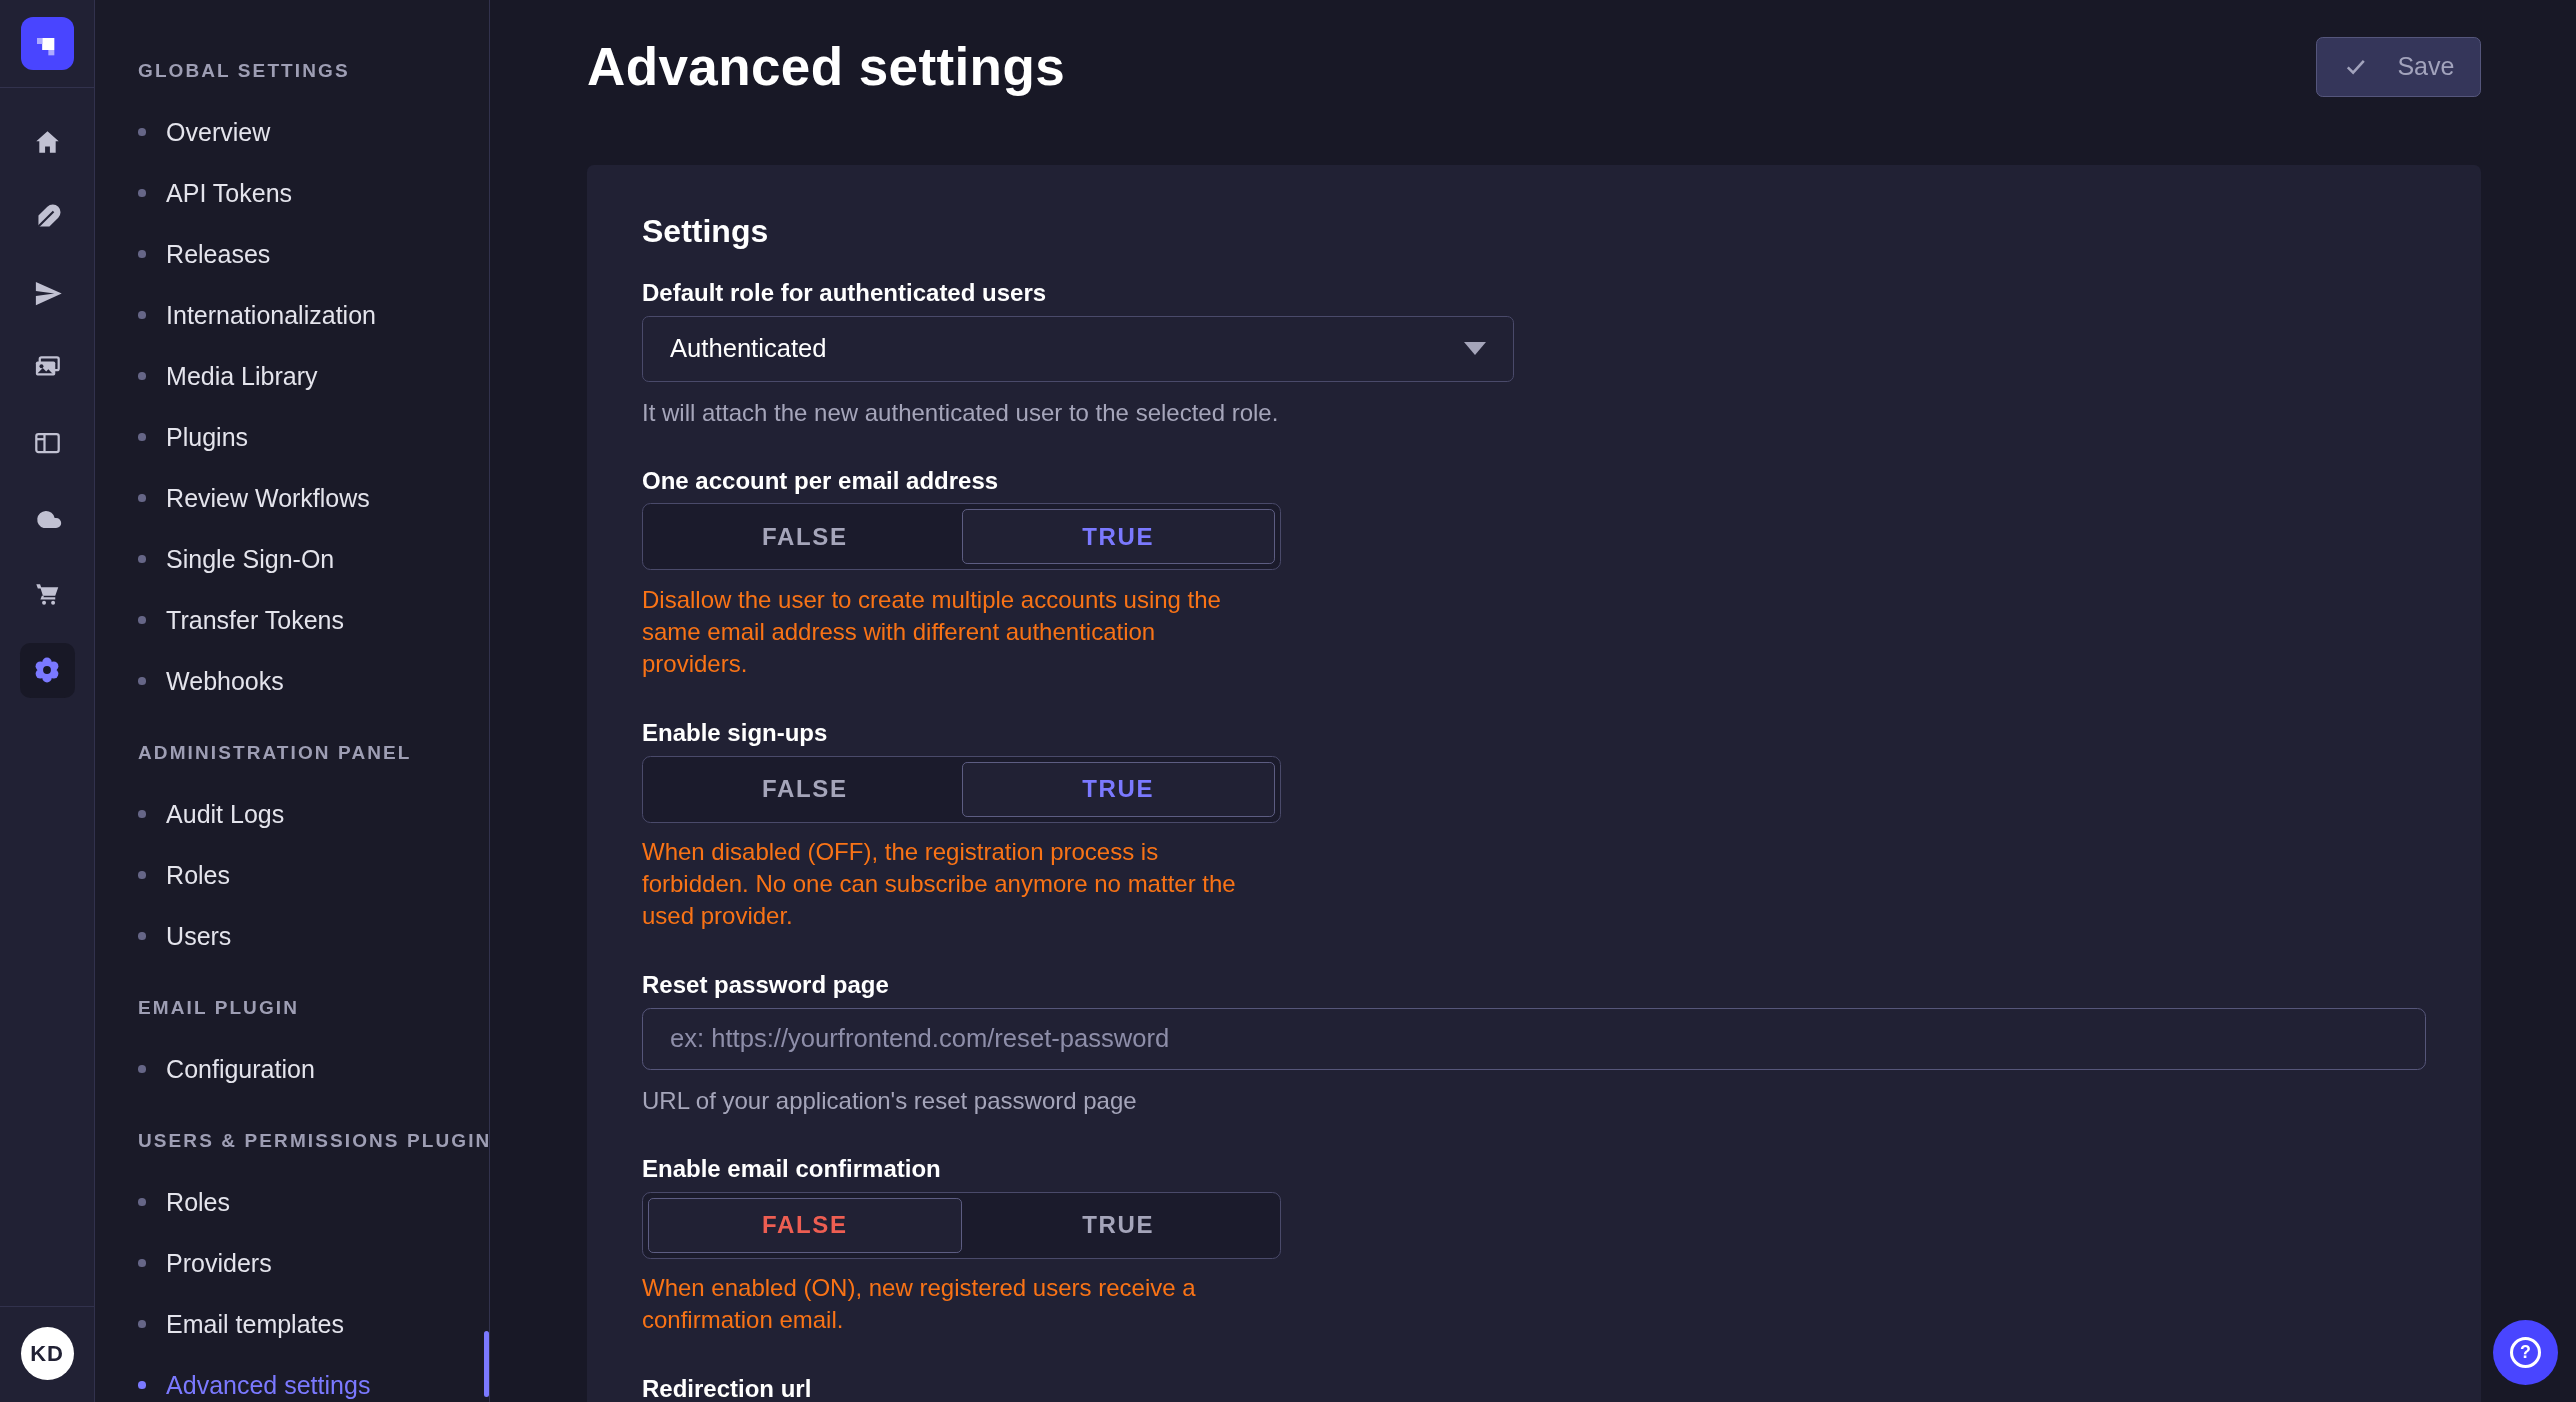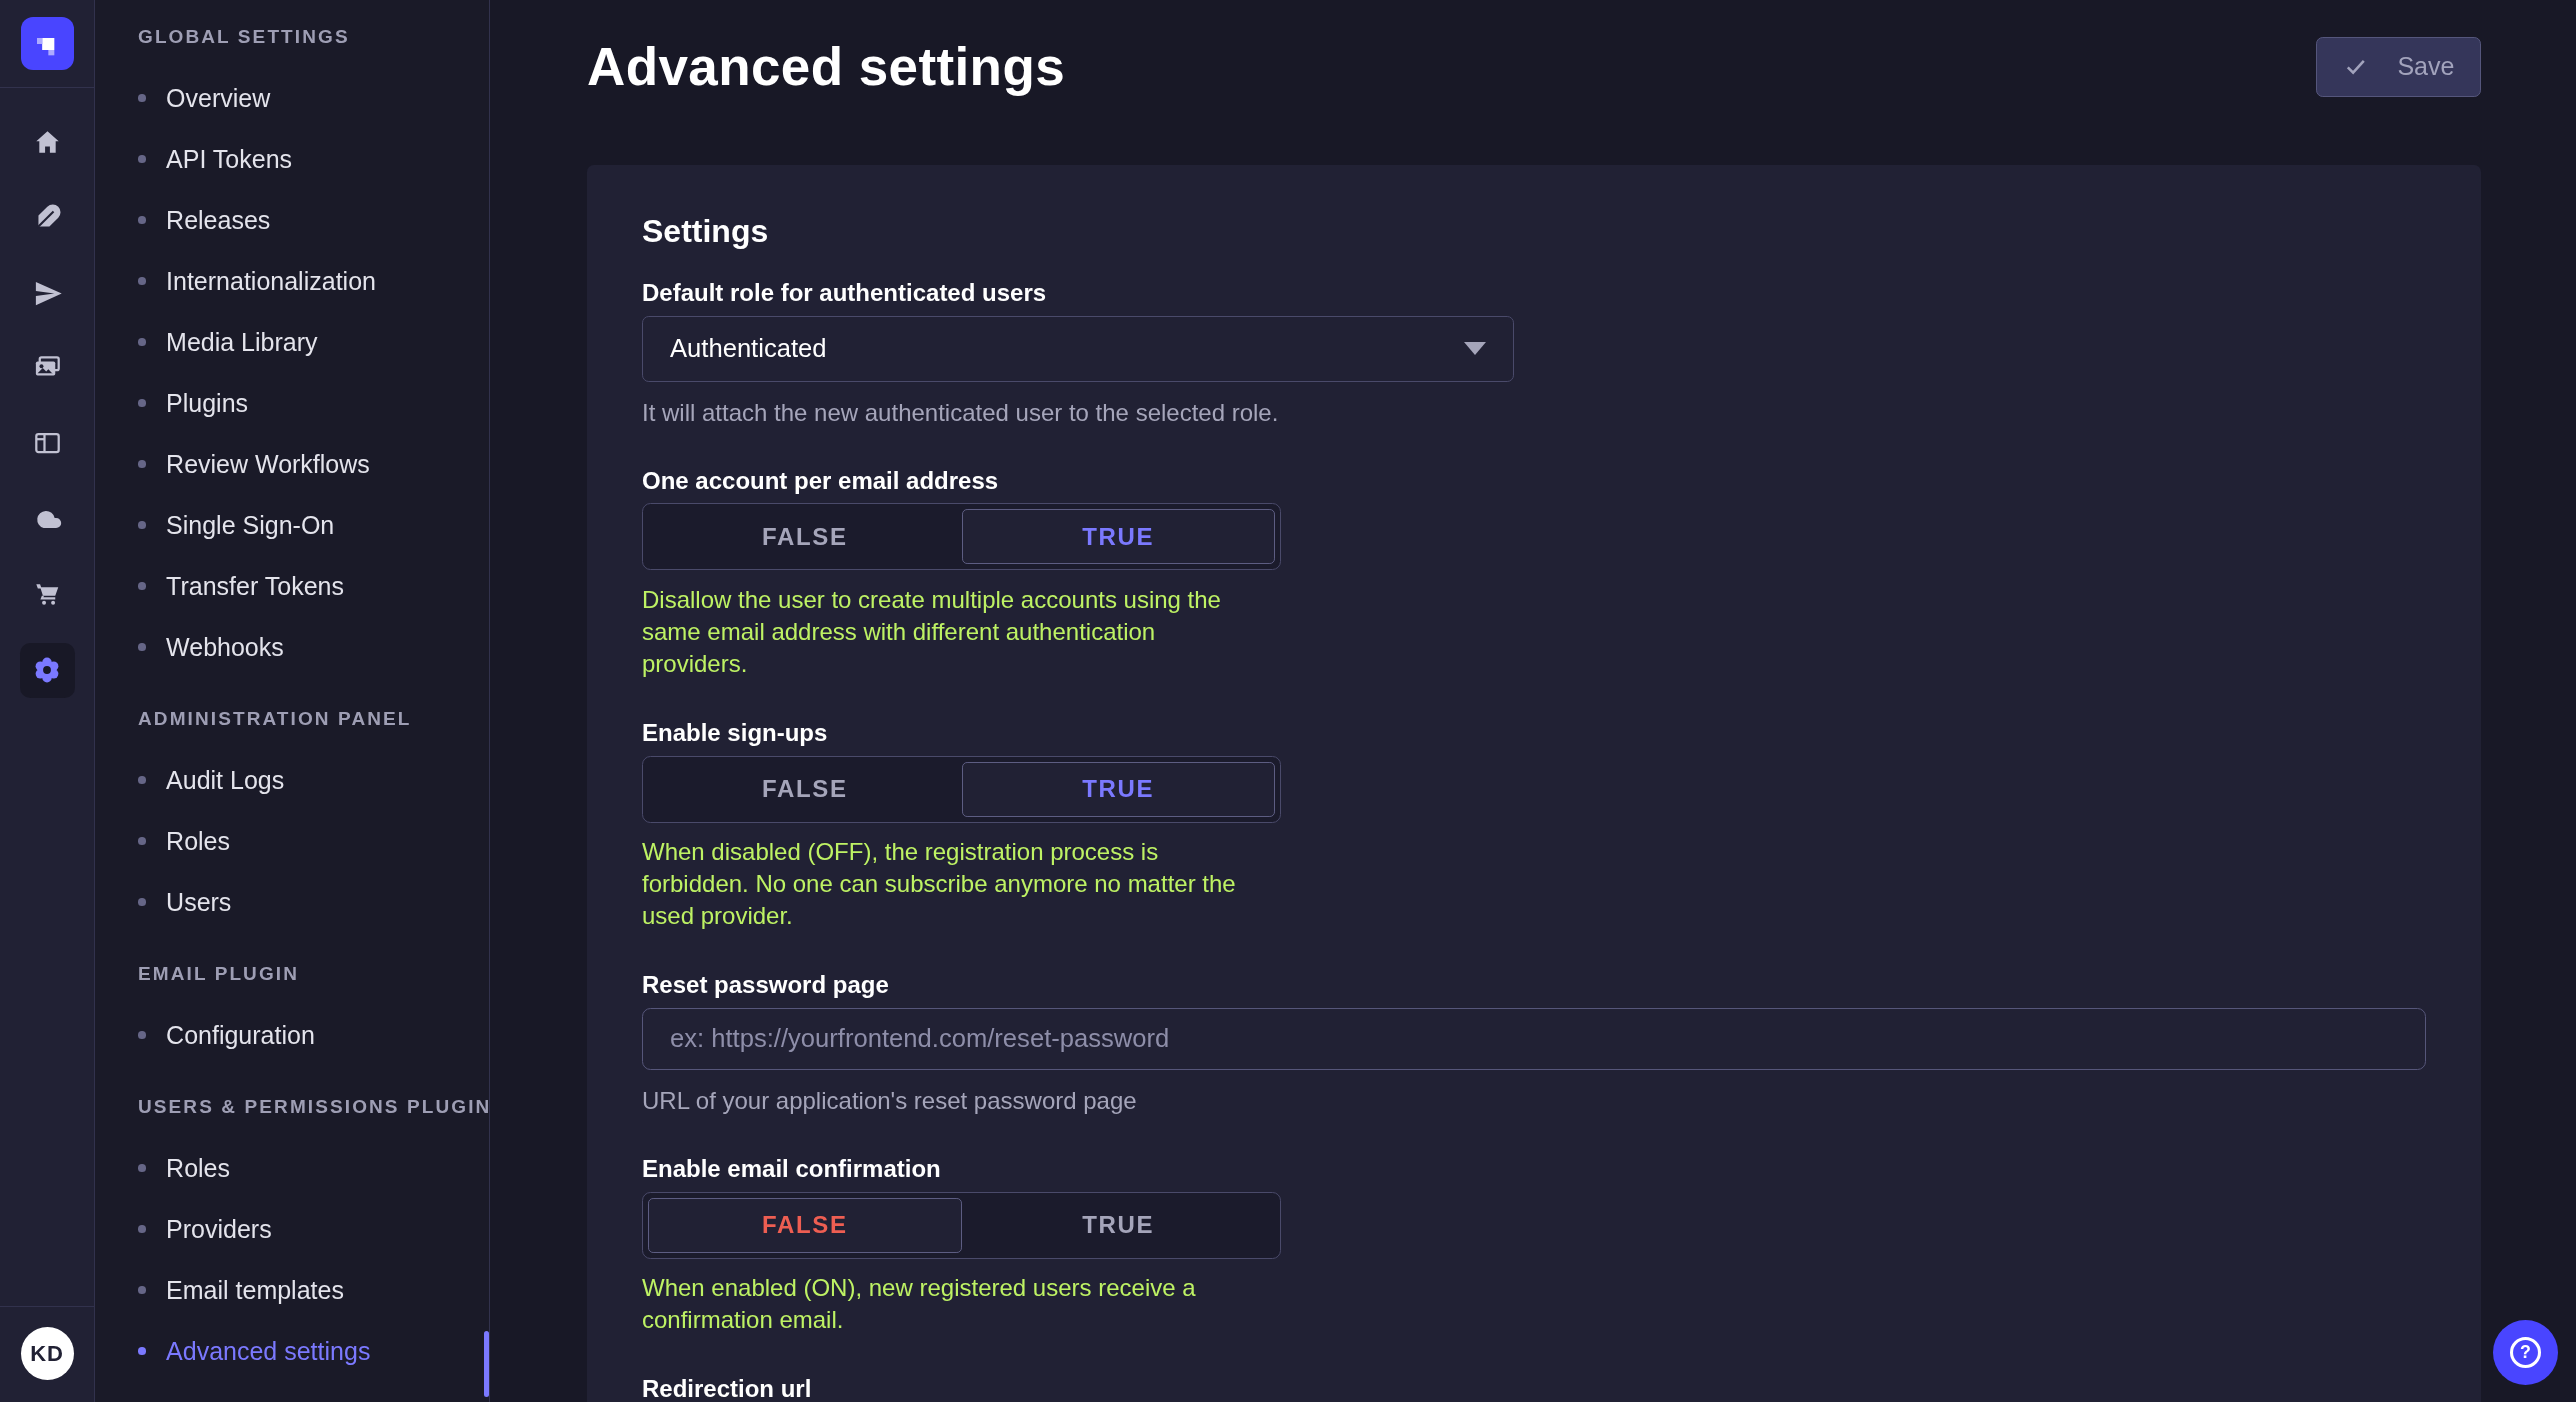--- a/index.html
+++ b/index.html
@@ -35,21 +35,21 @@
     color:#212134; font-weight:bold; font-size:22px;
     display:flex; align-items:center; justify-content:center;
     margin:20.4px 0 22px; cursor:pointer; letter-spacing:0.9px;
   }
 
   
   .subnav {
     position:absolute; left:95px; top:0; bottom:0; width:395px;
     background:#1a1a28; border-right:0.9px solid #32324d; padding:25.6px 0 0 43px;
   }
-  .subnav-section { margin-bottom:46px; }
+  .subnav-section { margin-bottom:46px;margin-top:34px; }
   .subnav-title {
     font-size:19px; font-weight:bold; letter-spacing:2.1px;
     color:#9e9eb4; margin-bottom:36px; white-space:nowrap;
   }
   .subnav-list { list-style:none; }
   .subnav-item {
     display:flex; align-items:center; margin-bottom:32px;
     font-size:25px; color:#e4e4ec; line-height:29px; cursor:pointer; white-space:nowrap;
   }
   .bullet { width:7.7px; height:7.7px; border-radius:50%; background:#666687; margin-right:20.4px; flex:none; }
@@ -79,21 +79,21 @@
     padding:48px 55px 68px; height:1363px;
   }
   .card-heading { font-size:32px; font-weight:bold; margin-bottom:29px; }
 
   .field { margin-bottom:39px; }
   .field-label {
     display:block; font-size:24px; font-weight:bold; color:#ffffff;
     margin-bottom:8.5px; white-space:nowrap;
   }
   .hint { font-size:24px; color:#a5a5ba; margin-top:15.3px; line-height:31px; }
-  .desc { font-size:24px; color:#bef264; margin-top:13.6px; line-height:32px; width:596px; }
+  .desc { font-size:24px; color:#f97316; margin-top:13.6px; line-height:32px; width:596px; }
 
   .select-box {
     width:872px; height:66px; background:#212134;
     border:0.9px solid #4a4a6a; border-radius:6.8px;
     display:flex; align-items:center; padding:0 27px; cursor:pointer;
   }
   .select-value { font-size:25.6px; color:#ffffff; flex:1; }
   .caret-down {
     width:0; height:0; border-left:11px solid transparent;
     border-right:11px solid transparent; border-top:13.6px solid #a5a5ba;

